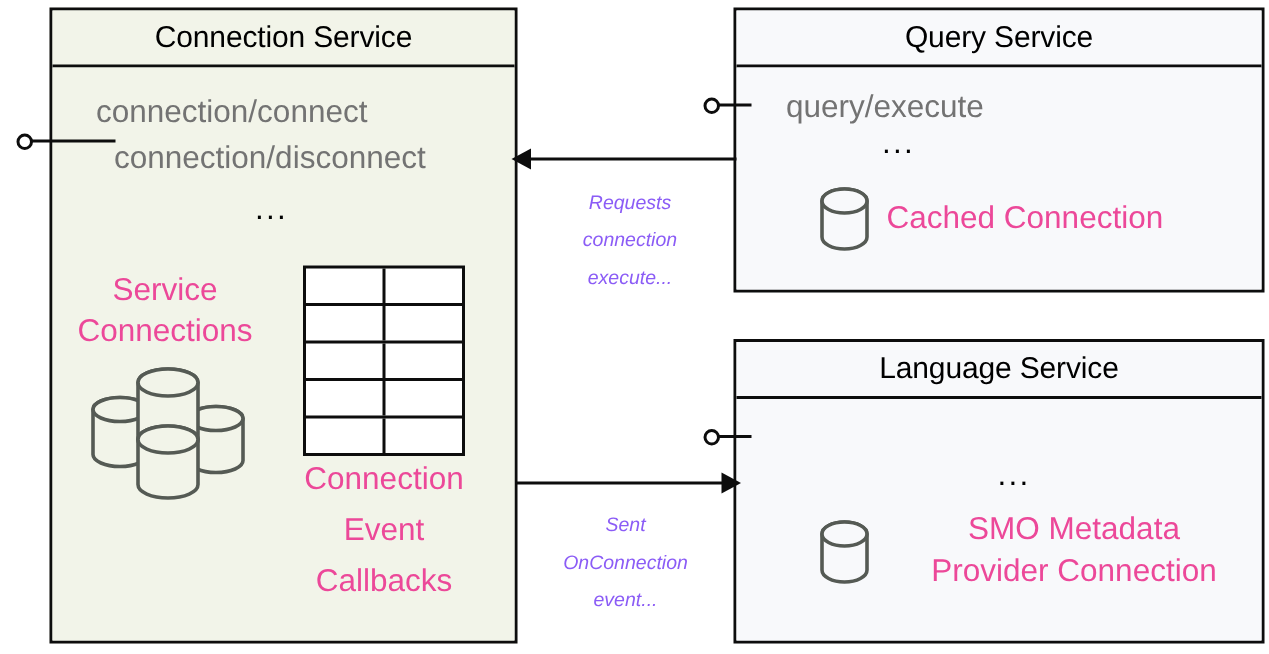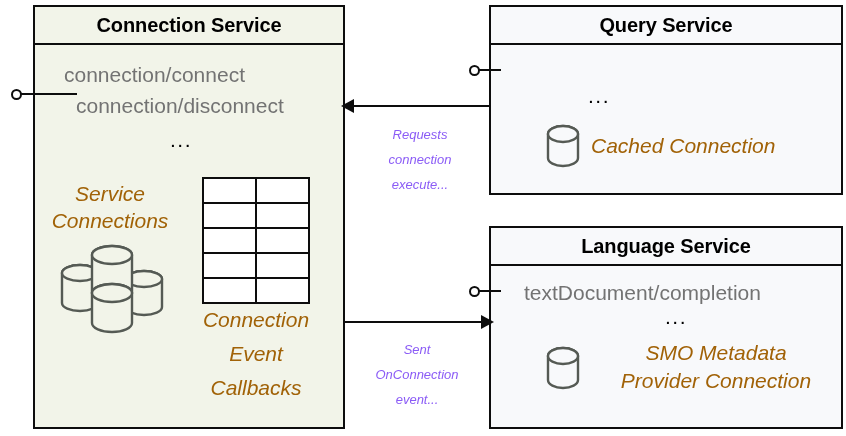--- a/index.html
+++ b/index.html
@@ -25,21 +25,21 @@
   .box-header {
     position: absolute;
     left: 0;
     right: 0;
     top: 0;
     box-sizing: border-box;
     border-bottom: 2px solid #0d0d0d;
     display: flex;
     align-items: center;
     justify-content: center;
-    font-weight: bold;
+    font-weight: normal;
     font-size: 20px;
     color: #000000;
     letter-spacing: -0.1px;
   }
   .box-body {
     position: absolute;
     left: 0;
     right: 0;
     bottom: 0;
     box-sizing: border-box;
@@ -159,23 +159,22 @@
     line-height: 25px;
     color: #8b5cf6;
     text-align: center;
   }
 
   
   .icon-label {
     position: absolute;
     font-size: 21px;
     line-height: 27px;
-    color: #a16207;
+    color: #ec4899;
     text-align: center;
-    font-style: italic;
   }
 
   
   .db-table {
     position: absolute;
     box-sizing: border-box;
     border: 2px solid #0d0d0d;
     background: #ffffff;
     display: flex;
     flex-direction: column;
@@ -266,20 +265,21 @@
   <div class="lollipop" style="left:11px; top:89px; width:60px; height:12px;">
     <div class="circle"></div>
     <div class="stem" style="width:56px;"></div>
   </div>
 
   <div class="box" id="query-service">
     <div class="box-header">Query Service</div>
     <div class="box-body"></div>
   </div>
 
+  <div class="api-text" style="left:524px; top:58px;">query/execute</div>
   <div class="ellipsis" style="left:588px; top:84px;">...</div>
 
   <div class="cyl-wrap" style="left:545px; top:123px; width:36px; height:46px;">
     <svg width="36" height="46" viewBox="0 0 36 46" xmlns="http://www.w3.org/2000/svg">
       <g fill="#f8f9fb" stroke="#555a54" stroke-width="2.4">
         <path d="M3,11 a15,8 0 0 1 30,0 v24 a15,8 0 0 1 -30,0 z"></path>
         <ellipse cx="18" cy="11" rx="15" ry="8"></ellipse>
       </g>
     </svg>
   </div>
@@ -289,21 +289,20 @@
   <div class="lollipop" style="left:469px; top:65px; width:25px; height:12px;">
     <div class="circle"></div>
     <div class="stem" style="width:22px;"></div>
   </div>
 
   <div class="box" id="language-service">
     <div class="box-header">Language Service</div>
     <div class="box-body"></div>
   </div>
 
-  <div class="api-text" style="left:524px; top:279px;">textDocument/completion</div>
   <div class="ellipsis" style="left:665px; top:305px;">...</div>
 
   <div class="cyl-wrap" style="left:545px; top:345px; width:36px; height:46px;">
     <svg width="36" height="46" viewBox="0 0 36 46" xmlns="http://www.w3.org/2000/svg">
       <g fill="#f8f9fb" stroke="#555a54" stroke-width="2.4">
         <path d="M3,11 a15,8 0 0 1 30,0 v24 a15,8 0 0 1 -30,0 z"></path>
         <ellipse cx="18" cy="11" rx="15" ry="8"></ellipse>
       </g>
     </svg>
   </div>

